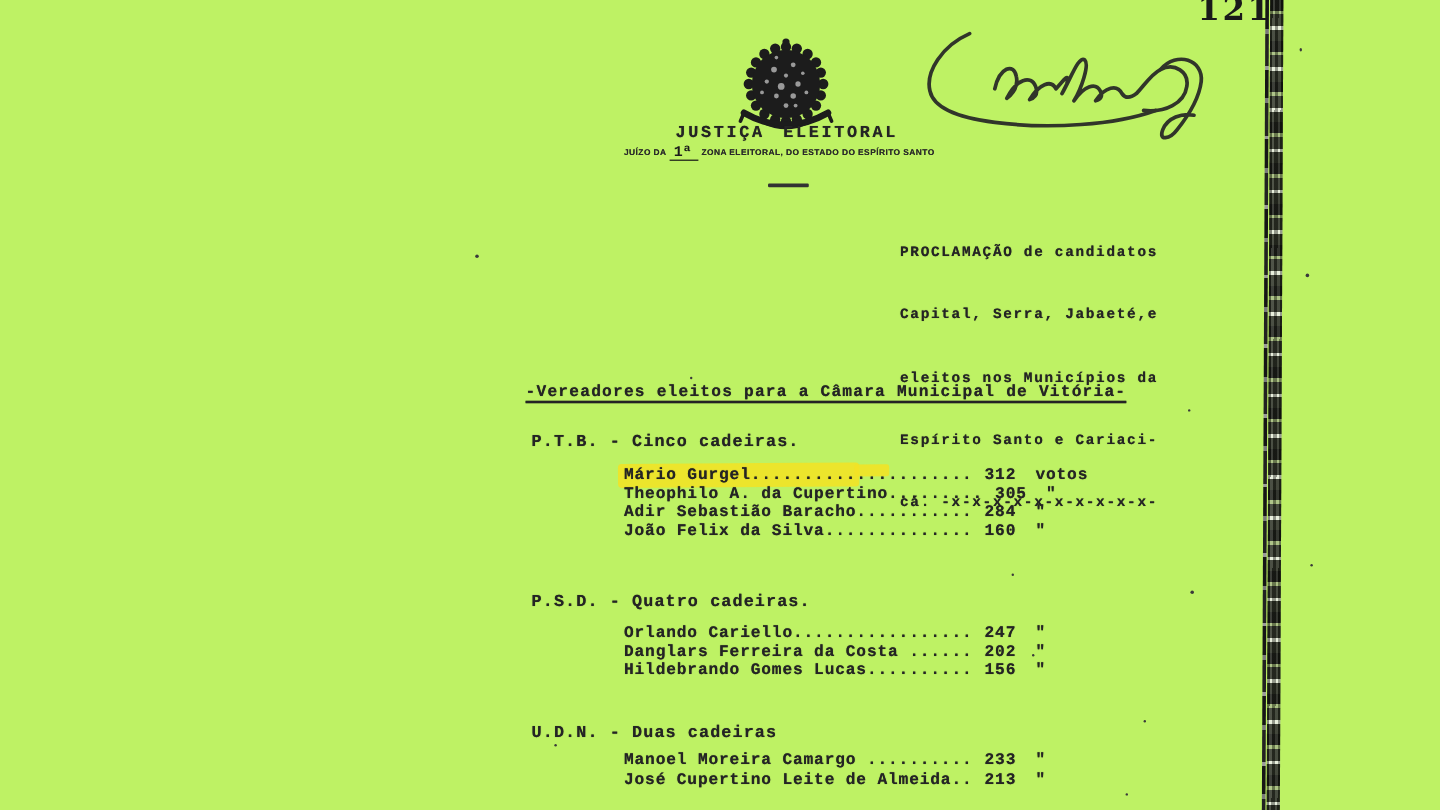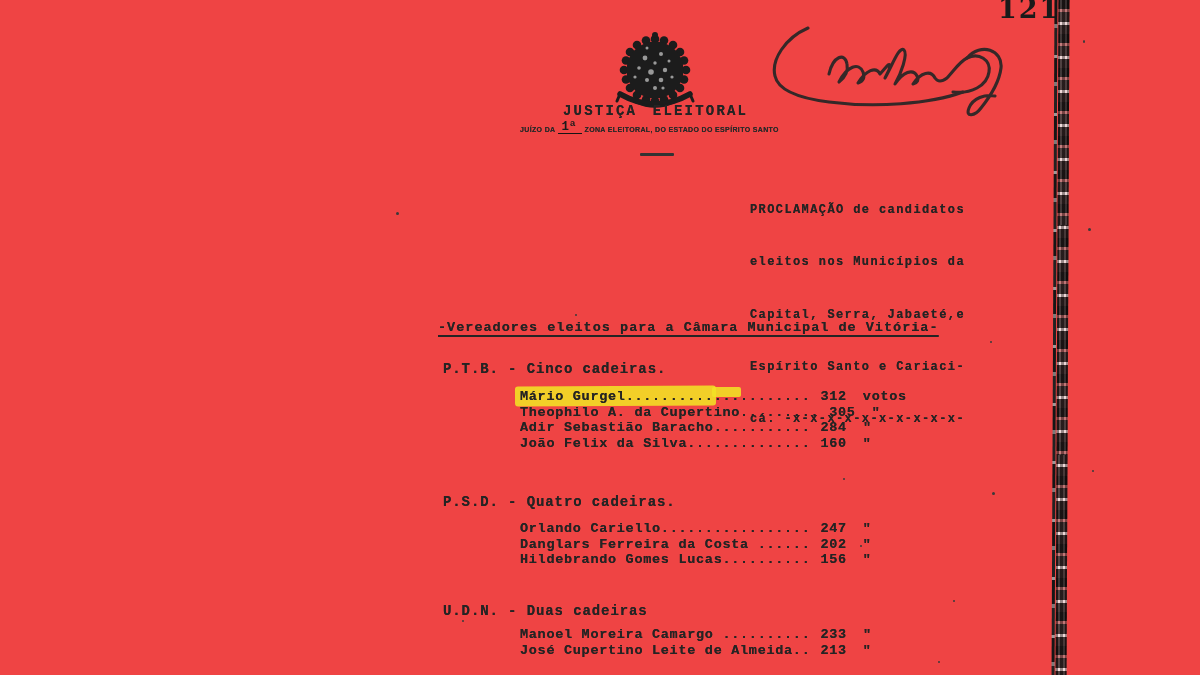--- a/index.html
+++ b/index.html
@@ -1,28 +1,28 @@
 <!DOCTYPE html>
 <html><head>
 <meta charset="utf-8">
 <style>
   html,body{margin:0;padding:0;background:#fff;}
-  .scan{position:relative;width:1200px;height:675px;background:#ef4444;overflow:hidden;
+  .scan{position:relative;width:1200px;height:675px;background:#bef264;overflow:hidden;
         font-family:"Liberation Mono","DejaVu Sans Mono",monospace;}
   .ink{color:#242424;text-shadow:0 0 .6px rgba(30,30,30,.78);}
   .abs{position:absolute;white-space:pre;}
 
   .page-num{left:998px;top:-7px;font-family:"DejaVu Serif","Liberation Serif",serif;
             font-weight:700;font-size:27px;letter-spacing:2px;color:#1a1a1a;}
 
   .seal{position:absolute;left:602px;top:30px;}
   .sig{position:absolute;left:745px;top:12px;}
 
   .org{left:563px;top:103px;font-weight:700;font-size:14px;letter-spacing:2.2px;word-spacing:5px;}
-  .zona{position:absolute;left:520px;top:121px;display:flex;align-items:flex-end;color:#2a2a2a;}
+  .zona{position:absolute;left:520px;top:121px;display:flex;align-items:center;color:#2a2a2a;}
   .zp,.zs{font-family:"Liberation Sans","DejaVu Sans",sans-serif;font-weight:700;font-size:7px;
           letter-spacing:.35px;line-height:9px;text-shadow:0 0 .5px rgba(30,30,30,.7);}
   .zn{font-weight:700;font-size:12.5px;line-height:12px;border-bottom:1.8px solid #151515;
       padding:0 5px 0 3px;margin:0 3px;color:#1b1b1b;}
   .dash{position:absolute;left:640px;top:153px;width:34px;height:2.5px;background:#333;border-radius:1px;}
 
   .proc{left:750px;top:170px;font-weight:700;font-size:12px;letter-spacing:1.4px;}
   .proc div{height:24.3px;line-height:24.3px;}
 
   .doc-title{left:438px;top:320px;font-weight:700;font-size:13.5px;letter-spacing:1.0px;
@@ -119,22 +119,22 @@
   <svg class="sig" width="272" height="112" viewBox="0 0 272 112">
     <g stroke="#262626" stroke-width="3.1" fill="none" stroke-linecap="round" stroke-linejoin="round" opacity=".92">
       <path d="M63,16 C40,26 26,48 30,64 C33,78 52,86 84,90 C130,96 185,92 218,80"></path>
       <path d="M84,62 C88,44 100,40 102,52 Q104,62 94,70 C102,54 114,50 118,60 Q121,68 113,71 C121,58 131,54 135,62 L142,54 Q146,50 144,58 L140,66 C148,52 154,34 159,38 C163,42 156,62 150,72 C158,60 168,56 172,64 Q175,70 168,72 C176,60 186,58 190,66 Q194,72 202,66 C208,60 214,50 222,46 C234,40 246,48 244,60 C242,74 226,82 208,80"></path>
       <path d="M222,46 C236,30 258,38 256,56 C254,72 244,86 236,96 C230,104 220,106 224,96 C228,86 240,82 250,84"></path>
     </g>
   </svg>
 
   <div class="abs proc ink">
     <div>PROCLAMAÇÃO de candidatos</div>
+    <div>Capital, Serra, Jabaeté,e</div>
     <div>eleitos nos Municípios da</div>
-    <div>Capital, Serra, Jabaeté,e</div>
     <div>Espírito Santo e Cariaci-</div>
     <div>cá. -x-x-x-x-x-x-x-x-x-x-</div>
   </div>
 
   <div class="abs doc-title ink">-Vereadores eleitos para a Câmara Municipal de Vitória-</div>
 
   <div class="hl hl-main"></div>
   <div class="hl hl-tail"></div>
 
   <div class="party-label ink" style="top:361px">P.T.B. - Cinco cadeiras.</div>

